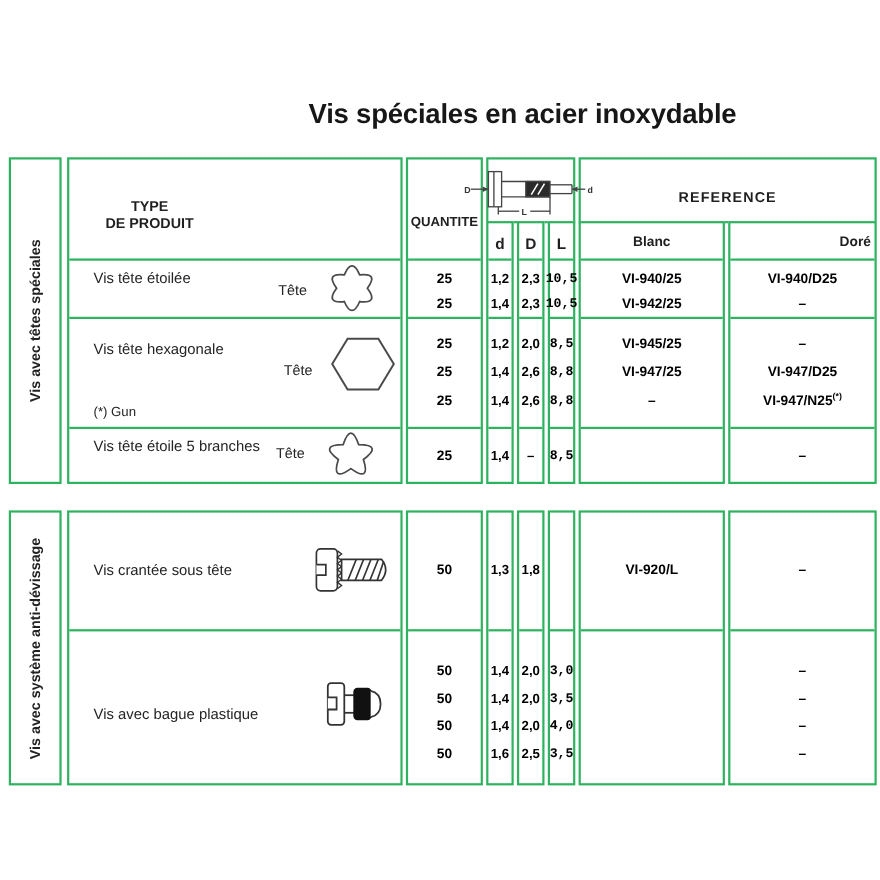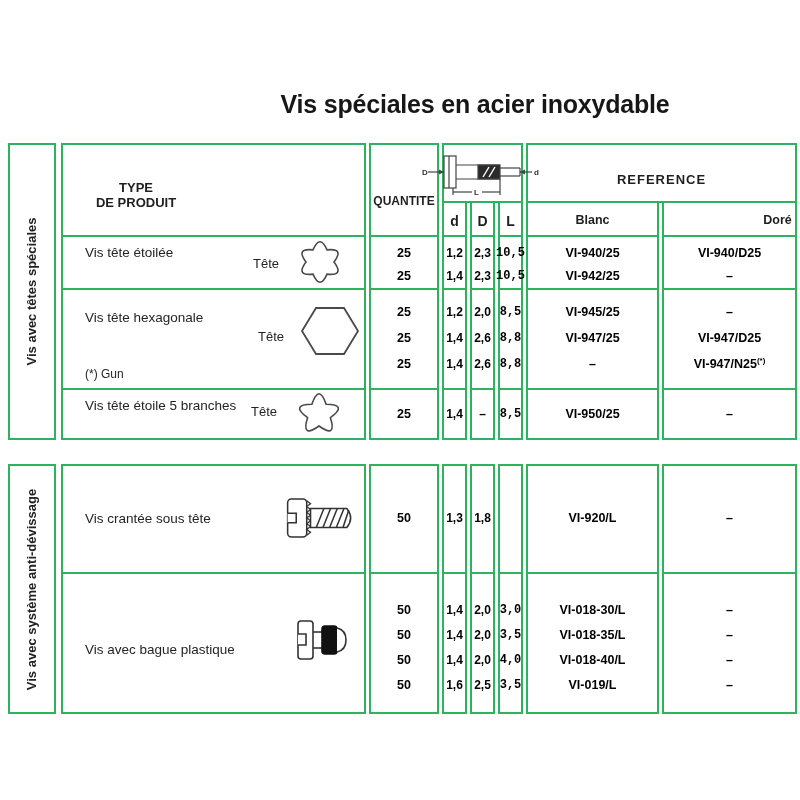--- a/index.html
+++ b/index.html
@@ -213,23 +213,20 @@
     </div>
   <div class="stack dim c-d" style="top:245px;height:52px">
       <div class="vline">1,4</div>
     </div>
   <div class="stack dim c-dd" style="top:245px;height:52px">
       <div class="vline">–</div>
     </div>
   <div class="stack dim c-ll" style="top:245px;height:52px">
       <div class="vline">8,5</div>
     </div>
-  <div class="stack c-blanc" style="top:245px;height:52px">
-      <div class="vline">VI-950/25</div>
-    </div>
   <div class="stack c-dore" style="top:245px;height:52px">
       <div class="vline">–</div>
     </div>
 </div>
 
 <div class="table" id="t2">
 
   <div class="box side" style="top:0;height:250px">
     <span class="rot">Vis avec système anti-dévissage</span>
   </div>
@@ -314,25 +311,19 @@
       <div class="vline">2,0</div>
       <div class="vline">2,0</div>
       <div class="vline">2,5</div>
     </div>
   <div class="stack g4 dim c-ll" style="top:116px;height:134px">
       <div class="vline">3,0</div>
       <div class="vline">3,5</div>
       <div class="vline">4,0</div>
       <div class="vline">3,5</div>
     </div>
-  <div class="stack g4 c-blanc" style="top:116px;height:134px">
-      <div class="vline">VI-018-30/L</div>
-      <div class="vline">VI-018-35/L</div>
-      <div class="vline">VI-018-40/L</div>
-      <div class="vline">VI-019/L</div>
-    </div>
   <div class="stack g4 c-dore" style="top:116px;height:134px">
       <div class="vline">–</div>
       <div class="vline">–</div>
       <div class="vline">–</div>
       <div class="vline">–</div>
     </div>
 </div>
 
 </body></html>

